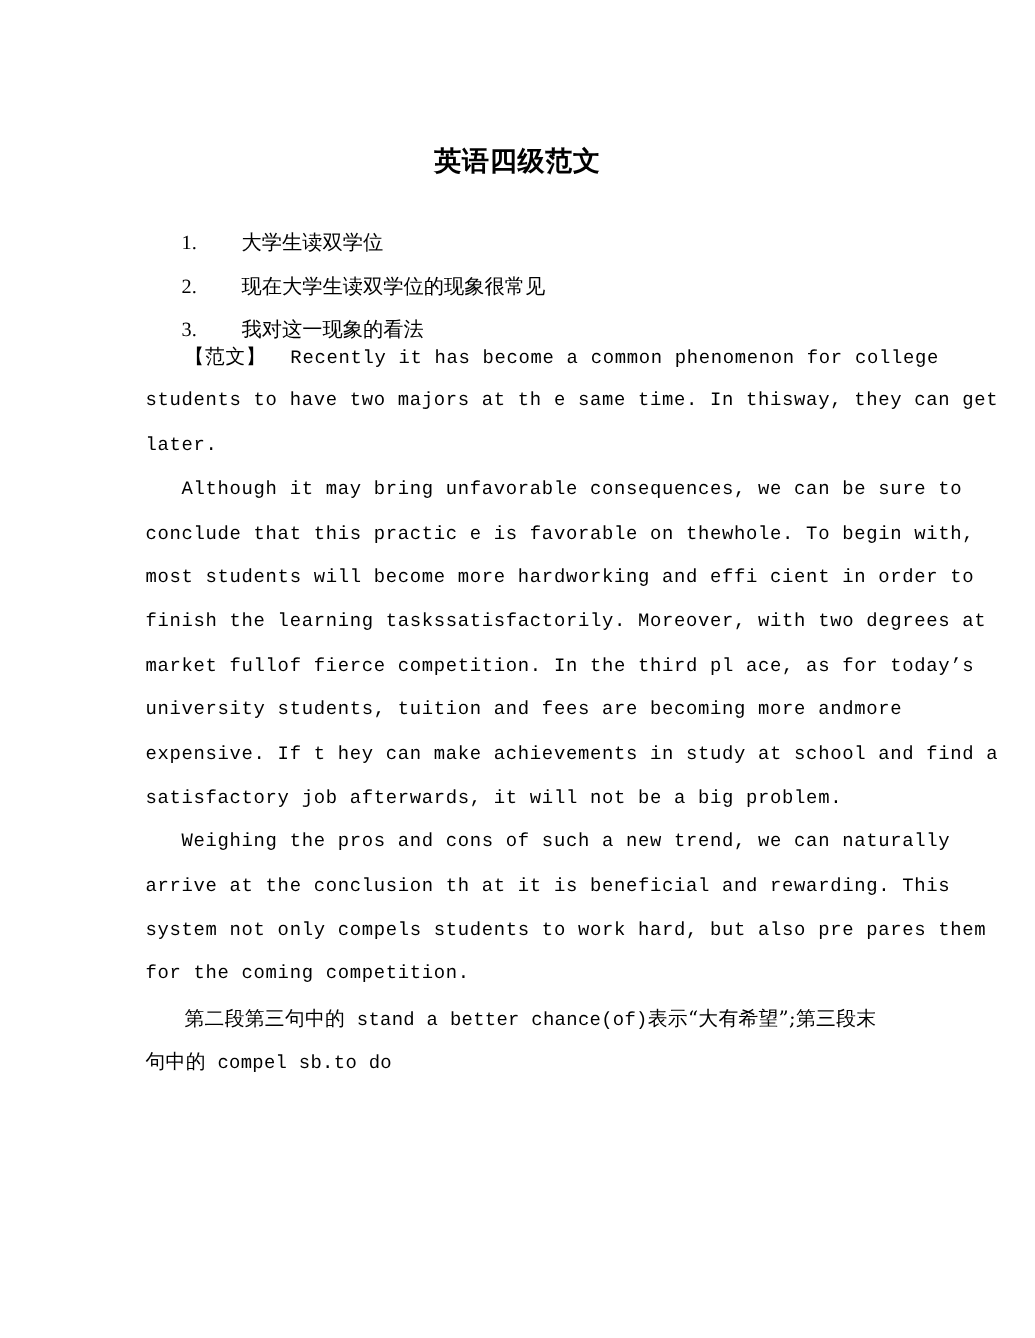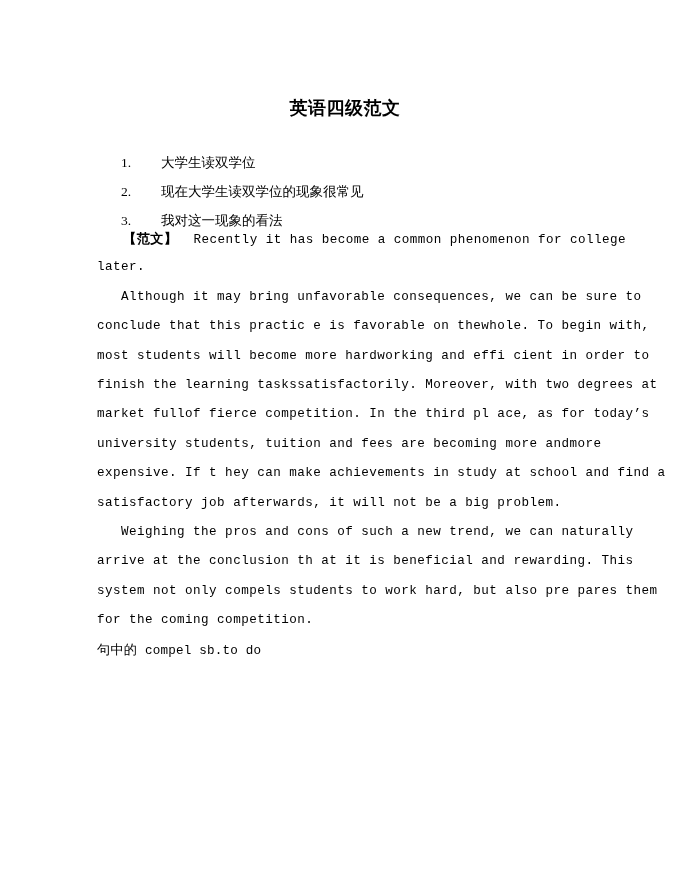--- a/index.html
+++ b/index.html
@@ -89,21 +89,21 @@
     font-family: "DejaVu Serif", "Liberation Serif", serif;
     font-size: 13.2px;
     letter-spacing: 0.2px;
   }
   .line.cjk .mono {
     font-family: "Liberation Mono", "DejaVu Sans Mono", monospace;
     font-size: 12.6px;
   }
   .marker {
     font-family: "DejaVu Serif", "Liberation Serif", serif;
-    font-weight: bold;
+    font-weight: normal;
     font-size: 13.2px;
   }
   .indent {
     display: inline-block;
     width: 26px;
   }
 </style>
 </head>
 <body>
 
@@ -123,20 +123,21 @@
     <div class="outline-item">
       <span class="outline-num">3.</span>
       <span class="outline-text">我对这一现象的看法</span>
     </div>
   </div>
 
   <div class="body-block">
 
     <div class="para">
       <div class="line"><span class="indent"></span><span class="marker">【范文】</span><span>  Recently it has become a common phenomenon for college</span></div>
+      <div class="line">students to have two majors at th e same time. In thisway, they can get</div>
       <div class="line">later.</div>
     </div>
 
     <div class="para">
       <div class="line">   Although it may bring unfavorable consequences, we can be sure to</div>
       <div class="line">conclude that this practic e is favorable on thewhole. To begin with,</div>
       <div class="line">most students will become more hardworking and effi cient in order to</div>
       <div class="line">finish the learning taskssatisfactorily. Moreover, with two degrees at</div>
       <div class="line">market fullof fierce competition. In the third pl ace, as for today’s</div>
       <div class="line">university students, tuition and fees are becoming more andmore</div>
@@ -145,18 +146,19 @@
     </div>
 
     <div class="para">
       <div class="line">   Weighing the pros and cons of such a new trend, we can naturally</div>
       <div class="line">arrive at the conclusion th at it is beneficial and rewarding. This</div>
       <div class="line">system not only compels students to work hard, but also pre pares them</div>
       <div class="line">for the coming competition.</div>
     </div>
 
     <div class="para">
+      <div class="line cjk"><span class="indent"></span><span>第二段第三句中的</span><span class="mono"> stand a better chance(of)</span><span>表示“大有希望”;第三段末</span></div>
       <div class="line cjk"><span>句中的</span><span class="mono"> compel sb.to do</span></div>
     </div>
 
   </div>
 
 </div>
 
 </body></html>

